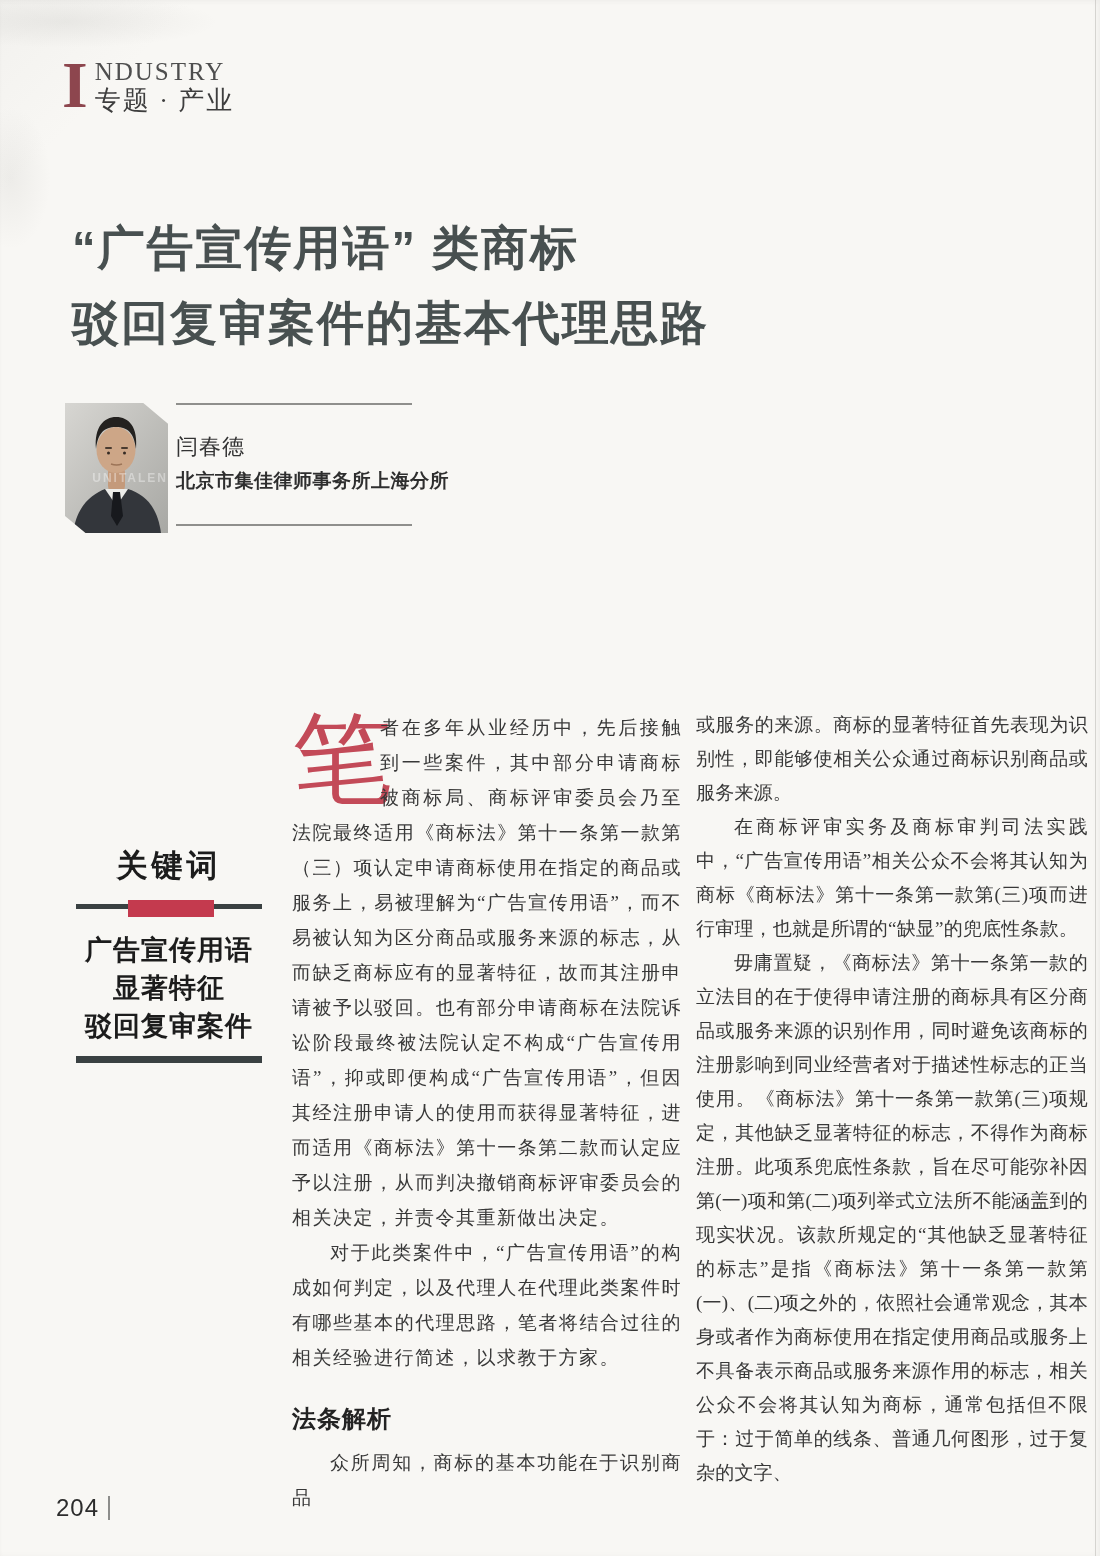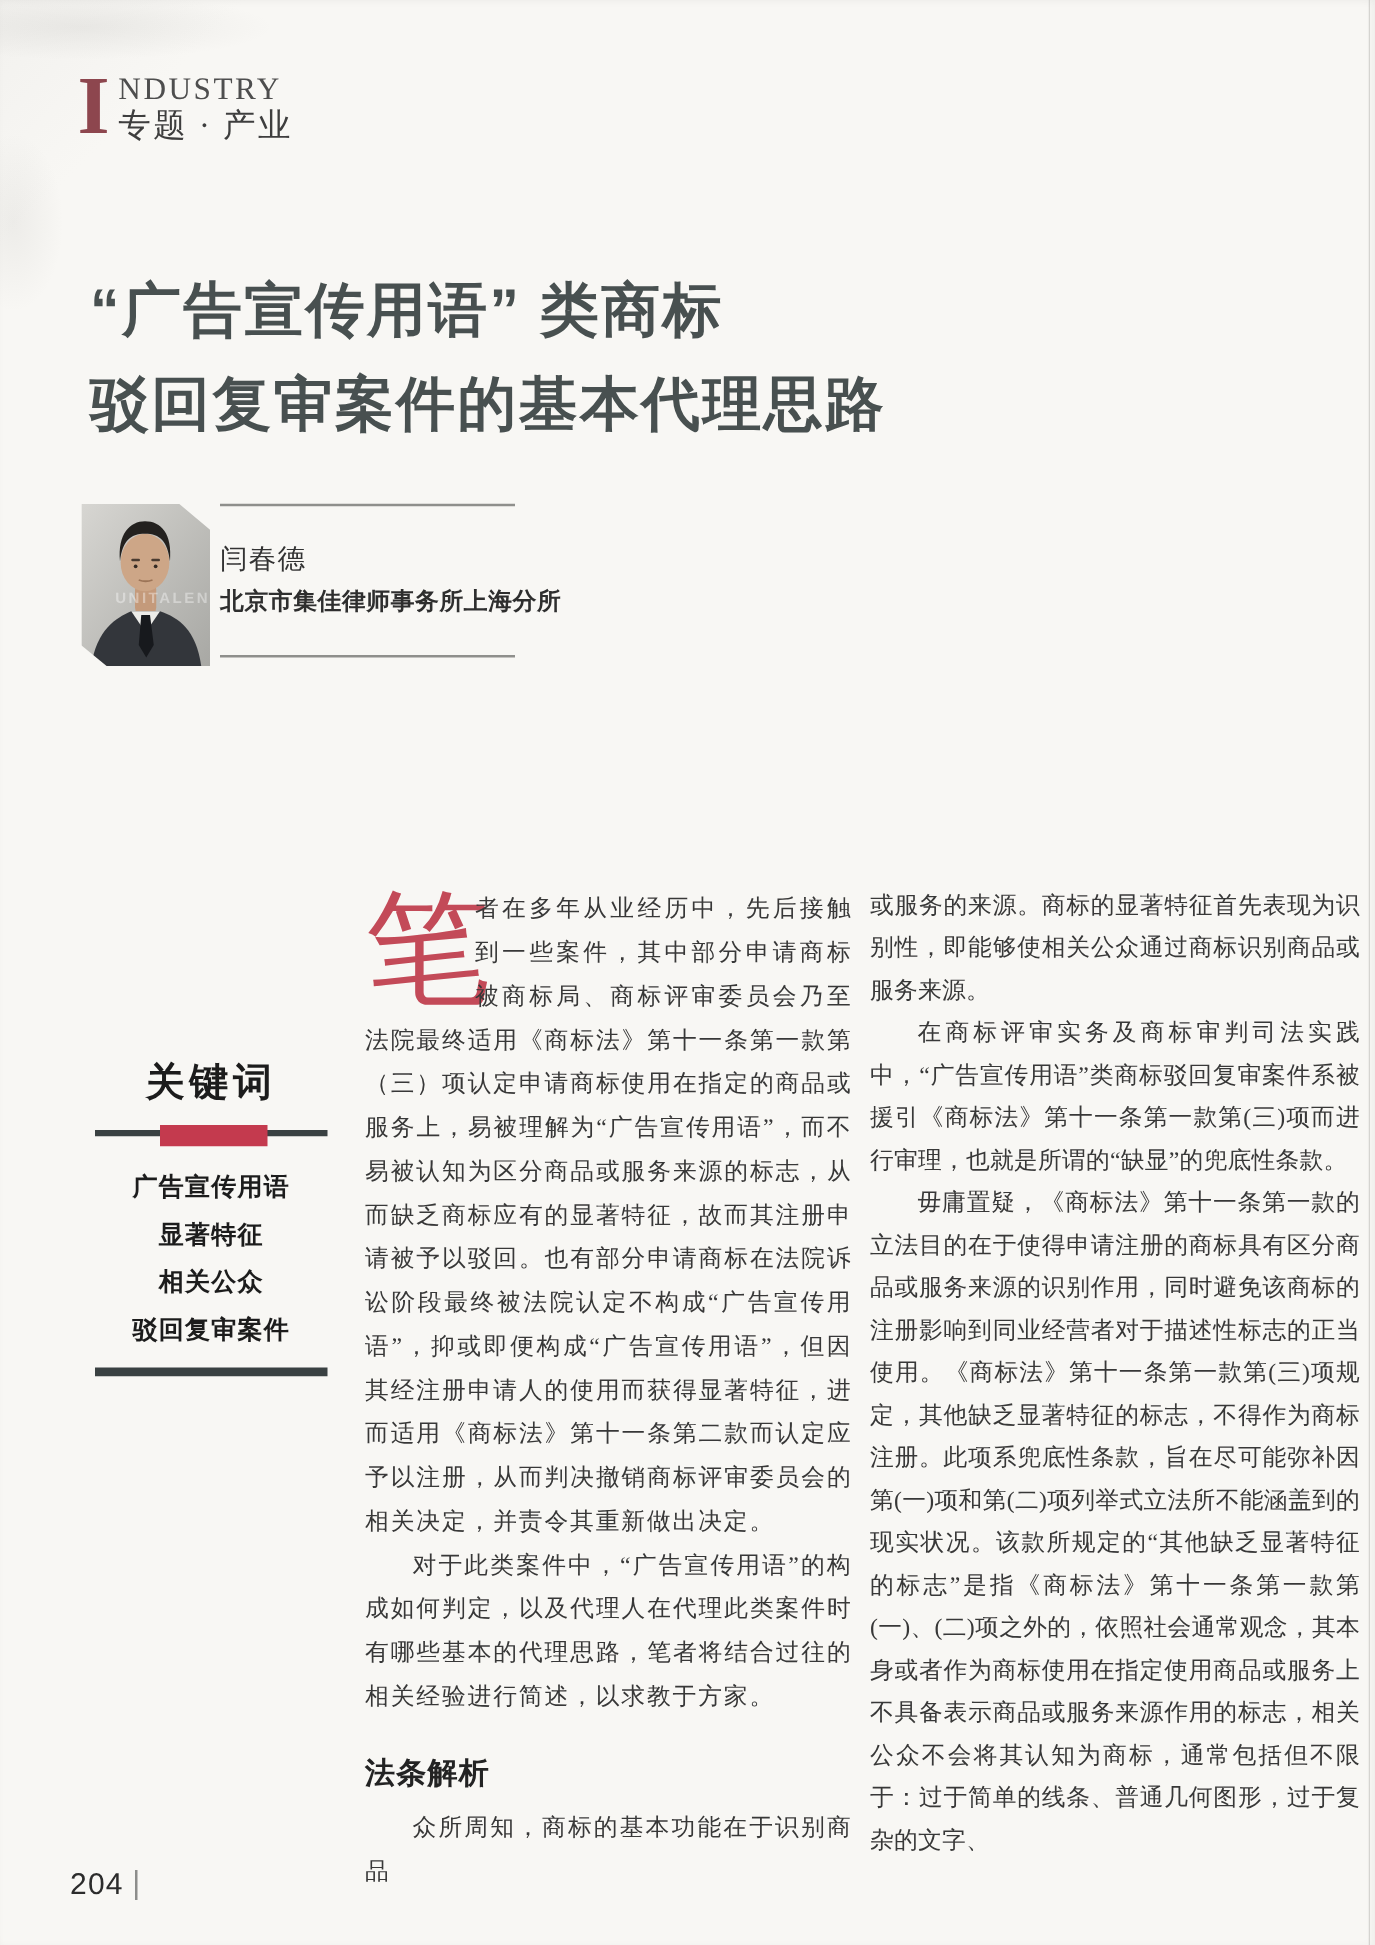--- a/index.html
+++ b/index.html
@@ -48,21 +48,21 @@
   .author-aff  { margin-top:6px; font-size:19px; font-weight:700; color:#2e2e2e;
                  letter-spacing:0.5px; white-space:nowrap; }
 
   
   .keywords { position:absolute; left:76px; top:845px; width:186px; text-align:center; color:#1c1c1c; }
   .kw-heading { font-size:31px; font-weight:700; letter-spacing:4px; }
   .kw-divider { position:relative; height:17px; margin-top:13px; }
   .kw-line { position:absolute; left:0; right:0; top:4px; height:5px; background:var(--rule-dark,#3a4142); }
   .kw-red  { position:absolute; left:52px; top:0; width:86px; height:17px; background:var(--accent-red,#c43a4e); }
   .kw-list { margin-top:14px; }
-  .kw-item { font-size:20px; font-weight:700; line-height:38px; letter-spacing:1px; }
+  .kw-item { font-size:27px; font-weight:700; line-height:38px; letter-spacing:1px; }
   .kw-bottom { height:7px; background:var(--rule-dark,#3a4142); margin-top:11px; }
 
   
   .col { position:absolute; text-align:justify; font-size:19px; color:#383838; }
   .col-left  { left:292px; top:710px; width:390px; line-height:35px; letter-spacing:1.5px; }
   .col-right { left:696px; top:708px; width:392px; line-height:34px; letter-spacing:0.2px; }
   .body-p { margin:0; }
   .indent { text-indent:2em; }
   .dropcap { float:left; width:88px; height:103px; font-size:100px; line-height:100px;
     color:var(--dropcap-red,#c34a58); font-family:"Liberation Serif","DejaVu Serif",serif; }
@@ -128,36 +128,35 @@
 
   <aside class="keywords">
     <div class="kw-heading">关键词</div>
     <div class="kw-divider">
       <span class="kw-line"></span>
       <span class="kw-red"></span>
     </div>
     <div class="kw-list">
       <div class="kw-item">广告宣传用语</div>
       <div class="kw-item">显著特征</div>
-      <div class="kw-item">相关公众</div>
       <div class="kw-item">驳回复审案件</div>
     </div>
     <div class="kw-bottom"></div>
   </aside>
 
   <section class="col col-left">
     <p class="body-p"><span class="dropcap">笔</span><span>者在多年从业经历中，先后接触到一些案件，其中部分申请商标被商标局、商标评审委员会乃至法院最终适用《商标法》第十一条第一款第（三）项认定申请商标使用在指定的商品或服务上，易被理解为“广告宣传用语”，而不易被认知为区分商品或服务来源的标志，从而缺乏商标应有的显著特征，故而其注册申请被予以驳回。也有部分申请商标在法院诉讼阶段最终被法院认定不构成“广告宣传用语”，抑或即便构成“广告宣传用语”，但因其经注册申请人的使用而获得显著特征，进而适用《商标法》第十一条第二款而认定应予以注册，从而判决撤销商标评审委员会的相关决定，并责令其重新做出决定。</span></p>
     <p class="body-p indent">对于此类案件中，“广告宣传用语”的构成如何判定，以及代理人在代理此类案件时有哪些基本的代理思路，笔者将结合过往的相关经验进行简述，以求教于方家。</p>
     <h2 class="sec-heading">法条解析</h2>
     <p class="body-p indent">众所周知，商标的基本功能在于识别商品</p>
   </section>
 
   <section class="col col-right">
     <p class="body-p">或服务的来源。商标的显著特征首先表现为识别性，即能够使相关公众通过商标识别商品或服务来源。</p>
-    <p class="body-p indent">在商标评审实务及商标审判司法实践中，“广告宣传用语”类商标驳回复审案件系被援引《商标法》第十一条第一款第(三)项而进行审理，也就是所谓的“缺显”的兜底性条款。</p>
+    <p class="body-p indent">在商标评审实务及商标审判司法实践中，“广告宣传用语”相关公众不会将其认知为商标《商标法》第十一条第一款第(三)项而进行审理，也就是所谓的“缺显”的兜底性条款。</p>
     <p class="body-p indent">毋庸置疑，《商标法》第十一条第一款的立法目的在于使得申请注册的商标具有区分商品或服务来源的识别作用，同时避免该商标的注册影响到同业经营者对于描述性标志的正当使用。《商标法》第十一条第一款第(三)项规定，其他缺乏显著特征的标志，不得作为商标注册。此项系兜底性条款，旨在尽可能弥补因第(一)项和第(二)项列举式立法所不能涵盖到的现实状况。该款所规定的“其他缺乏显著特征的标志”是指《商标法》第十一条第一款第(一)、(二)项之外的，依照社会通常观念，其本身或者作为商标使用在指定使用商品或服务上不具备表示商品或服务来源作用的标志，相关公众不会将其认知为商标，通常包括但不限于：过于简单的线条、普通几何图形，过于复杂的文字、</p>
   </section>
 
   <footer class="page-footer">
     <span class="pnum">204</span>
     <span class="pbar"></span>
   </footer>
 
 </div>
 

